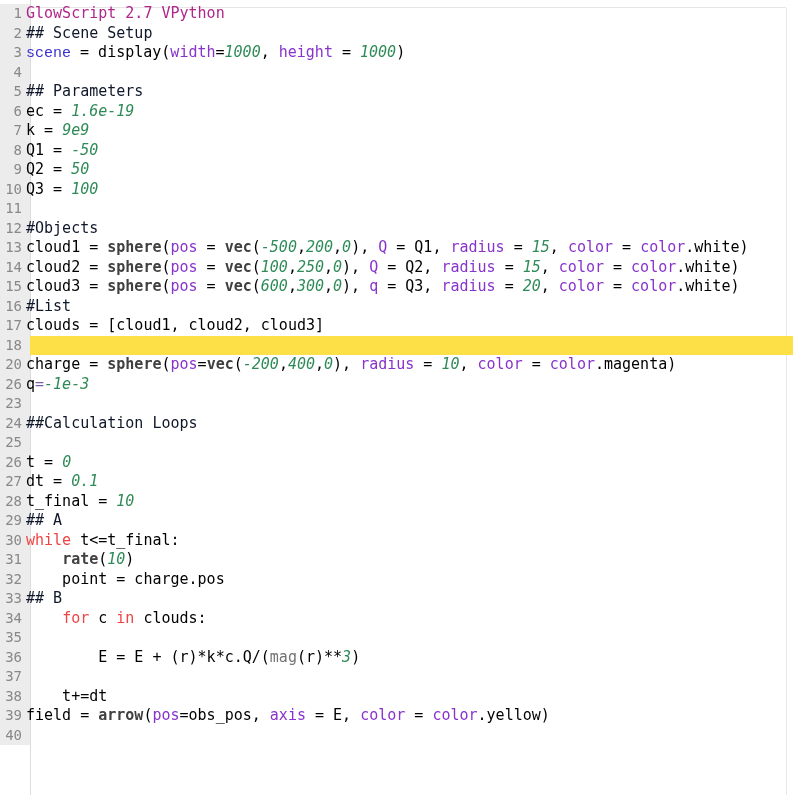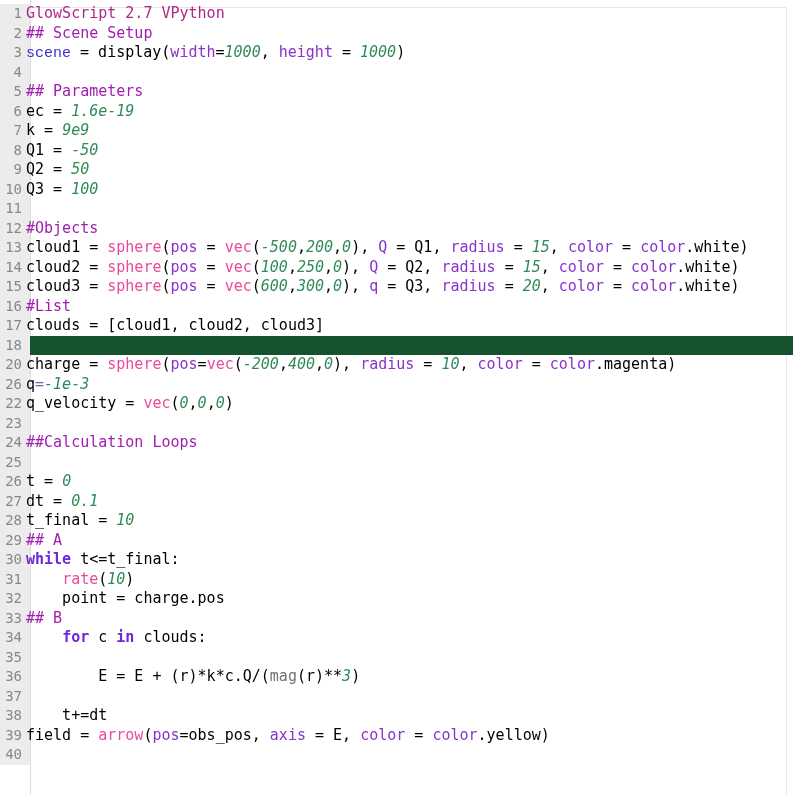--- a/index.html
+++ b/index.html
@@ -51,21 +51,21 @@
 
   .line {
     position: relative;
     height: 19.5px;
     line-height: 19.5px;
     white-space: pre;
     font-size: 15px;
     font-family: "DejaVu Sans Mono", "Liberation Mono", monospace;
   }
   .line.active {
-    background: #14532d;
+    background: #fde047;
   }
 
   .gutter {
     position: absolute;
     left: 0;
     top: 0;
     width: 22px;
     height: 19.5px;
     padding-right: 8px;
     text-align: right;
@@ -94,25 +94,25 @@
     left: 26px;
     top: 0;
     height: 19.5px;
     line-height: 19.5px;
     color: #000000;
     white-space: pre;
   }
 
   
   .tok-plain    { color: #000000; }
-  .tok-comment  { color: #a21caf; }
-  .tok-keyword  { color: #6d28d9; font-weight: bold; }   
+  .tok-comment  { color: #0f172a; }
+  .tok-keyword  { color: #ef4444; }   
   .tok-header   { color: #b0268a; }   
   .tok-number   { color: #2e8b57; font-style: italic; }   
-  .tok-func     { color: #ec4899; }   
+  .tok-func     { color: #404040; font-weight: bold; }   
   .tok-var      { color: #3a32d0; font-family: Liberation Mono, monospace; }   
   .tok-builtin  { color: #737373; }   
   .tok-kwarg    { color: #8833cc; }   
   .tok-op       { color: #7a5fa8; }   
 </style>
 </head>
 <body>
 
 <div id="editor">
   <div class="editor-top-border"></div>
@@ -132,21 +132,20 @@
       <div class="line"><div class="gutter">11</div><div class="code"></div></div>
       <div class="line"><div class="gutter">12</div><div class="code"><span class="tok-comment">#Objects</span></div></div>
       <div class="line"><div class="gutter">13</div><div class="code"><span class="tok-plain">cloud1 = </span><span class="tok-func">sphere</span><span class="tok-plain">(</span><span class="tok-kwarg">pos</span><span class="tok-plain"> = </span><span class="tok-func">vec</span><span class="tok-plain">(</span><span class="tok-number">-500</span><span class="tok-plain">,</span><span class="tok-number">200</span><span class="tok-plain">,</span><span class="tok-number">0</span><span class="tok-plain">), </span><span class="tok-kwarg">Q</span><span class="tok-plain"> = Q1, </span><span class="tok-kwarg">radius</span><span class="tok-plain"> = </span><span class="tok-number">15</span><span class="tok-plain">, </span><span class="tok-kwarg">color</span><span class="tok-plain"> = </span><span class="tok-kwarg">color</span><span class="tok-plain">.white)</span></div></div>
       <div class="line"><div class="gutter">14</div><div class="code"><span class="tok-plain">cloud2 = </span><span class="tok-func">sphere</span><span class="tok-plain">(</span><span class="tok-kwarg">pos</span><span class="tok-plain"> = </span><span class="tok-func">vec</span><span class="tok-plain">(</span><span class="tok-number">100</span><span class="tok-plain">,</span><span class="tok-number">250</span><span class="tok-plain">,</span><span class="tok-number">0</span><span class="tok-plain">), </span><span class="tok-kwarg">Q</span><span class="tok-plain"> = Q2, </span><span class="tok-kwarg">radius</span><span class="tok-plain"> = </span><span class="tok-number">15</span><span class="tok-plain">, </span><span class="tok-kwarg">color</span><span class="tok-plain"> = </span><span class="tok-kwarg">color</span><span class="tok-plain">.white)</span></div></div>
       <div class="line"><div class="gutter">15</div><div class="code"><span class="tok-plain">cloud3 = </span><span class="tok-func">sphere</span><span class="tok-plain">(</span><span class="tok-kwarg">pos</span><span class="tok-plain"> = </span><span class="tok-func">vec</span><span class="tok-plain">(</span><span class="tok-number">600</span><span class="tok-plain">,</span><span class="tok-number">300</span><span class="tok-plain">,</span><span class="tok-number">0</span><span class="tok-plain">), </span><span class="tok-kwarg">q</span><span class="tok-plain"> = Q3, </span><span class="tok-kwarg">radius</span><span class="tok-plain"> = </span><span class="tok-number">20</span><span class="tok-plain">, </span><span class="tok-kwarg">color</span><span class="tok-plain"> = </span><span class="tok-kwarg">color</span><span class="tok-plain">.white)</span></div></div>
       <div class="line"><div class="gutter">16</div><div class="code"><span class="tok-comment">#List</span></div></div>
       <div class="line"><div class="gutter">17</div><div class="code"><span class="tok-plain">clouds = [cloud1, cloud2, cloud3]</span></div></div>
       <div class="line active"><div class="gutter">18</div><div class="code"></div></div>
       <div class="line"><div class="gutter">20</div><div class="code"><span class="tok-plain">charge = </span><span class="tok-func">sphere</span><span class="tok-plain">(</span><span class="tok-kwarg">pos</span><span class="tok-plain">=</span><span class="tok-func">vec</span><span class="tok-plain">(</span><span class="tok-number">-200</span><span class="tok-plain">,</span><span class="tok-number">400</span><span class="tok-plain">,</span><span class="tok-number">0</span><span class="tok-plain">), </span><span class="tok-kwarg">radius</span><span class="tok-plain"> = </span><span class="tok-number">10</span><span class="tok-plain">, </span><span class="tok-kwarg">color</span><span class="tok-plain"> = </span><span class="tok-kwarg">color</span><span class="tok-plain">.magenta)</span></div></div>
       <div class="line"><div class="gutter">26</div><div class="code"><span class="tok-plain">q</span><span class="tok-op">=</span><span class="tok-number">-1e-3</span></div></div>
-      <div class="line"><div class="gutter">22</div><div class="code"><span class="tok-plain">q_velocity = </span><span class="tok-func">vec</span><span class="tok-plain">(</span><span class="tok-number">0</span><span class="tok-plain">,</span><span class="tok-number">0</span><span class="tok-plain">,</span><span class="tok-number">0</span><span class="tok-plain">)</span></div></div>
       <div class="line"><div class="gutter">23</div><div class="code"></div></div>
       <div class="line"><div class="gutter">24</div><div class="code"><span class="tok-comment">##Calculation Loops</span></div></div>
       <div class="line"><div class="gutter">25</div><div class="code"></div></div>
       <div class="line"><div class="gutter">26</div><div class="code"><span class="tok-plain">t = </span><span class="tok-number">0</span></div></div>
       <div class="line"><div class="gutter">27</div><div class="code"><span class="tok-plain">dt = </span><span class="tok-number">0.1</span></div></div>
       <div class="line"><div class="gutter">28</div><div class="code"><span class="tok-plain">t_final = </span><span class="tok-number">10</span></div></div>
       <div class="line"><div class="gutter">29</div><div class="code"><span class="tok-comment">## A</span></div></div>
       <div class="line"><div class="gutter">30</div><div class="code"><span class="tok-keyword">while</span><span class="tok-plain"> t&lt;=t_final:</span></div></div>
       <div class="line"><div class="gutter">31</div><div class="code"><span class="tok-plain">    </span><span class="tok-func">rate</span><span class="tok-plain">(</span><span class="tok-number">10</span><span class="tok-plain">)</span></div></div>
       <div class="line"><div class="gutter">32</div><div class="code"><span class="tok-plain">    point = charge.pos</span></div></div>

